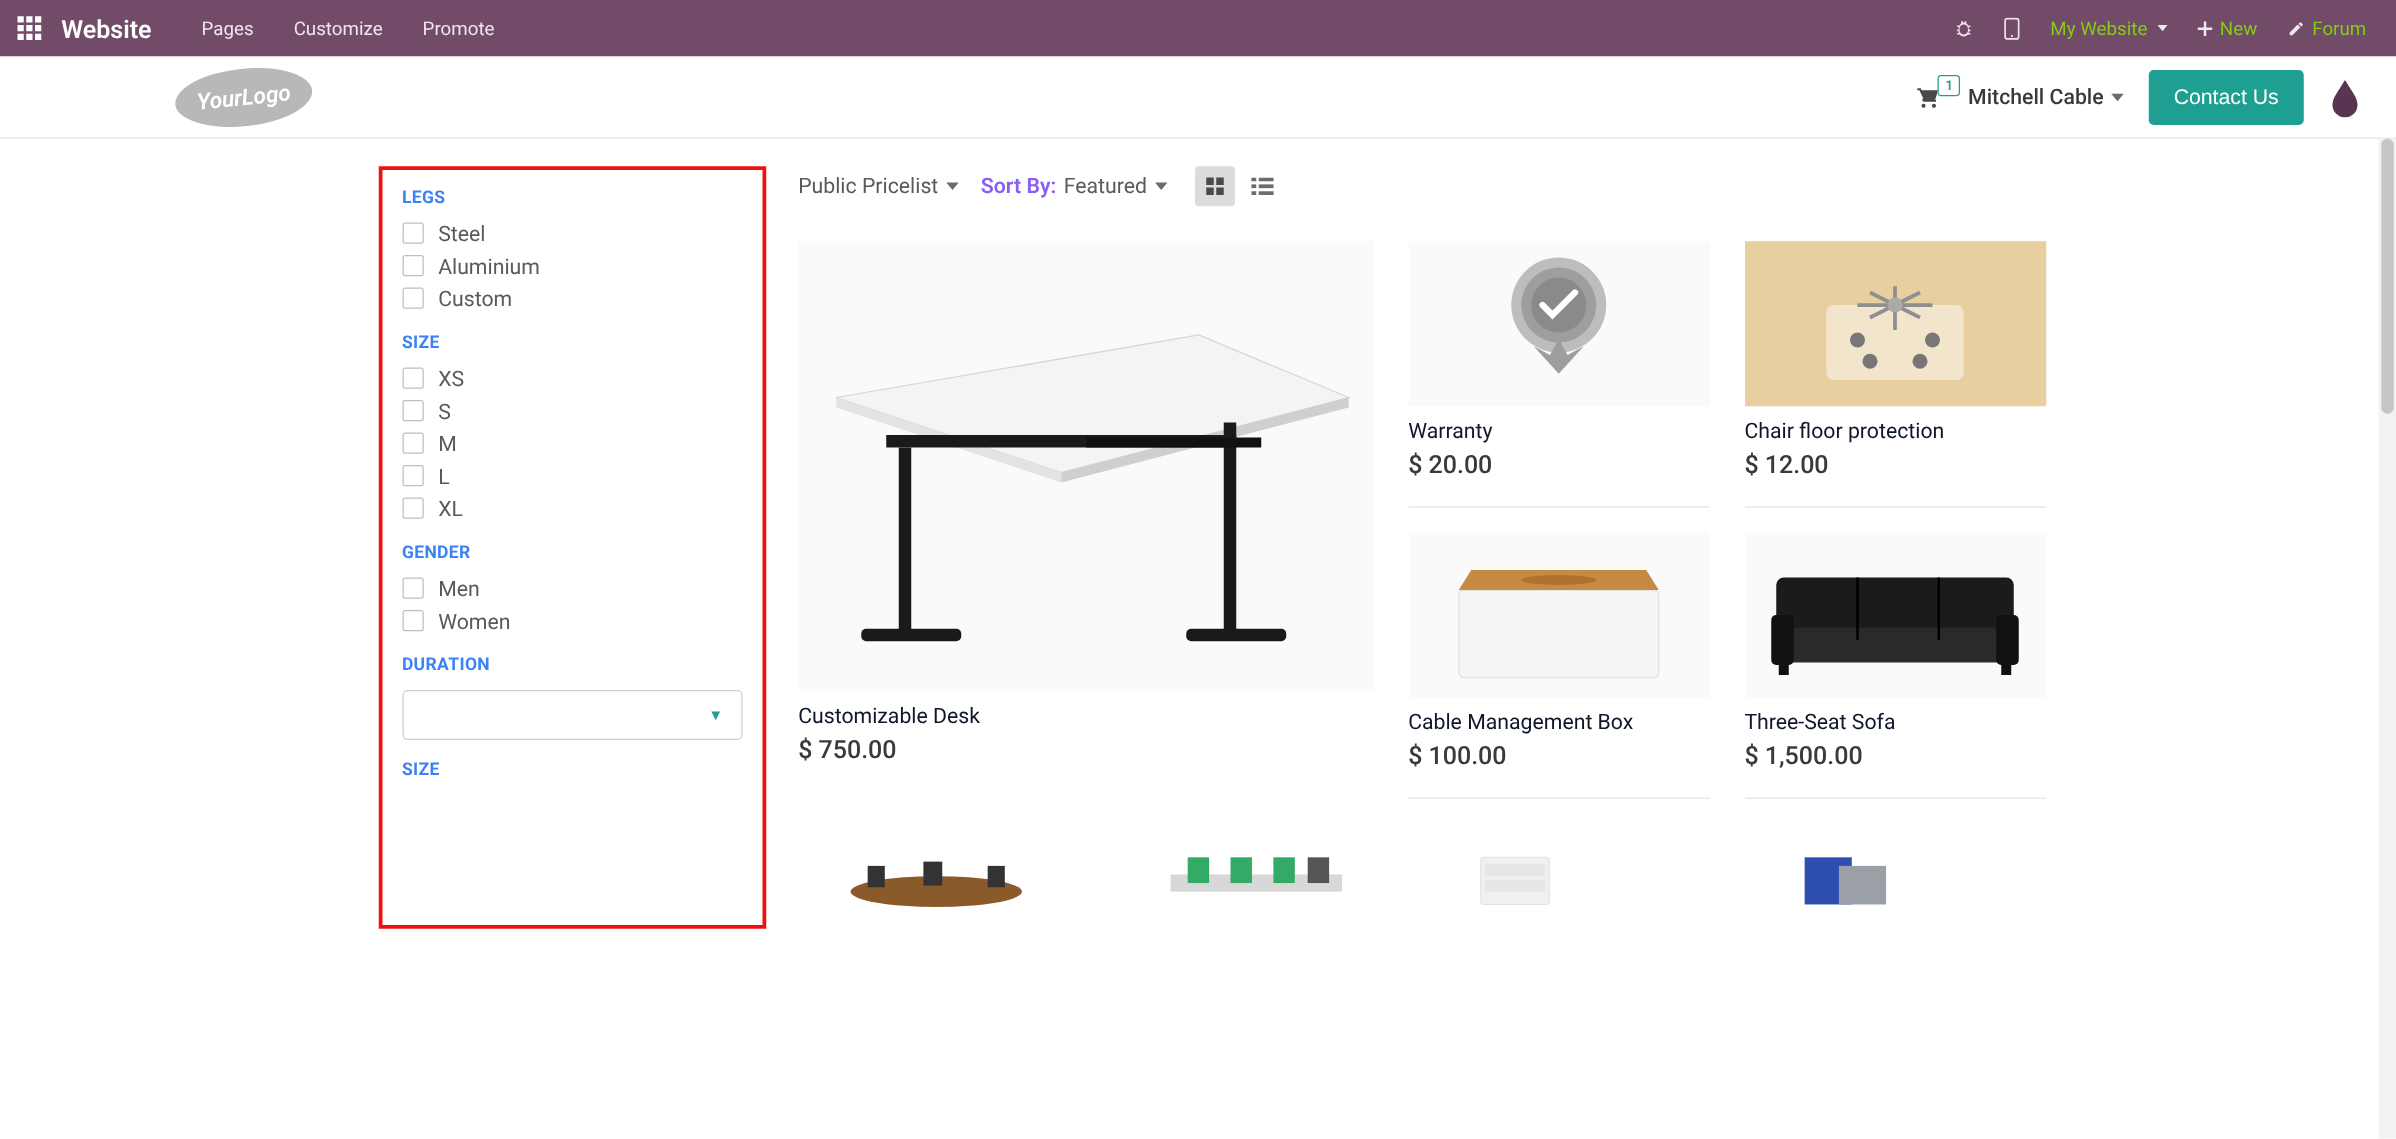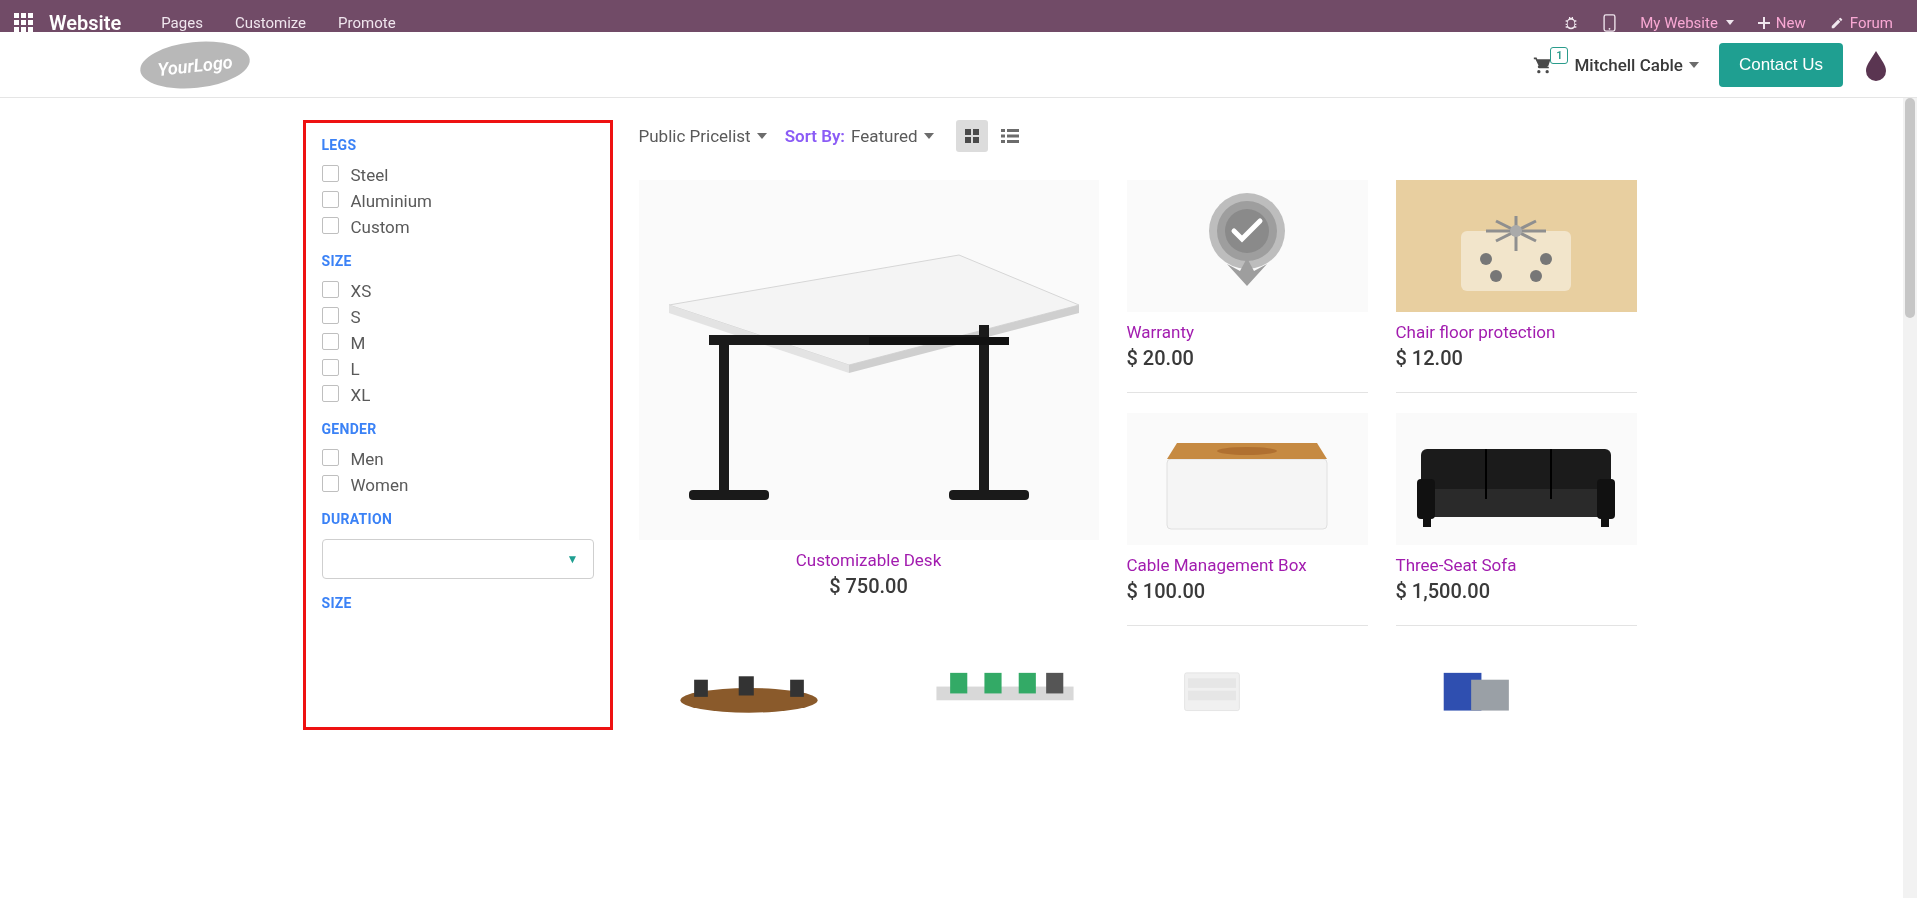--- a/index.html
+++ b/index.html
@@ -1,26 +1,26 @@
 <!DOCTYPE html>
 <html><head>
 <meta charset="utf-8">
 <style>
   * { box-sizing: border-box; margin: 0; padding: 0; }
   body { font-family: -apple-system, BlinkMacSystemFont, "Segoe UI", Roboto, Helvetica, Arial, sans-serif; font-size: 15px; color: #4a4a4a; background:#fff; }
   
   
-  .topbar { background:#714B67; color:#fff; height:32px; display:flex; align-items:flex-start; padding:0 14px; font-size:15px; }
+  .topbar { background:#714B67; color:#fff; height:45px; display:flex; align-items:flex-start; padding:0 14px; font-size:15px; }
   .topbar-left { display:flex; align-items:center; gap:0; }
   .apps-icon { display:grid; grid-template-columns:repeat(3,5px); grid-template-rows:repeat(3,5px); gap:2px; margin-right:16px; cursor:pointer;}
   .apps-icon span {background:#fff; width:5px; height:5px;}
   .brand { font-size:20px; font-weight:600; margin-right:24px; }
   .topbar a.topnav { color:#f0e6ee; text-decoration:none; padding:0 16px; height:45px; display:flex; align-items:center; font-size:15px;}
   .topbar-right { margin-left:auto; display:flex; align-items:center; gap:4px;}
-  .tb-item { padding:0 10px; height:45px; display:flex; align-items:center; gap:6px; cursor:pointer; color:#f9a8d4;}
+  .tb-item { padding:0 10px; height:45px; display:flex; align-items:center; gap:6px; cursor:pointer; color:#84cc16;}
   .tb-item svg { fill:#f0e6ee; }
   .caret-down { width:0;height:0;border-left:4px solid transparent;border-right:4px solid transparent;border-top:5px solid #f0e6ee; display:inline-block; margin-left:2px;}
   
   
   .siteheader { height:66px; border-bottom:1px solid #e5e5e5; display:flex; align-items:center; padding:0 28px 0 140px; position:relative; }
   .logo { position:absolute; left:140px; }
   .logo-bubble { width:110px; height:46px; background:#b8b8b8; border-radius:50%; display:flex; align-items:center; justify-content:center; color:#fff; font-style:italic; font-weight:600; font-size:18px; transform:rotate(-6deg);}
   .sitenav { display:flex; gap:20px; margin-left:140px; }
   .sitenav a { color:#8f8f8f; text-decoration:none; font-size:17px; padding:8px 6px; }
   .sitenav a.active { color:#2b2b2b; font-weight:500; }
@@ -55,28 +55,28 @@
   .search-input::placeholder{color:#9a9a9a;}
   .search-btn { width:46px; height:44px; background:#1f9f91; border:none; border-radius:0 4px 4px 0; color:#fff; display:flex; align-items:center; justify-content:center; cursor:pointer;}
   .tool-drop { color:#5a5a5a; font-size:17px; display:flex; align-items:center; gap:6px; cursor:pointer;}
   .tool-label { color:#8b5cf6; font-weight:600;}
   .view-toggle { display:flex; gap:6px; margin-left:4px;}
   .view-btn { width:32px; height:32px; display:flex; align-items:center; justify-content:center; border-radius:3px; cursor:pointer; color:#6c6c6c;}
   .view-btn.active { background:#dcdcdc; color:#4a4a4a;}
   
   
   .product-area { display:flex; gap:28px;}
-  .feature-col { flex:0 0 460px;text-align:center;}
+  .feature-col { flex:0 0 460px;}
   .side-cols { flex:1; display:flex; gap:28px;}
   .col { flex:1; display:flex; flex-direction:column;}
   .card { margin-bottom:8px;}
   .card .imgbox { width:100%; background:#fafafa; display:flex; align-items:center; justify-content:center;}
   .feature-img { height:360px; background:#fdfdfd;}
   .sm-img { height:132px;}
-  .card-title { color:#a21caf; font-size:17px; margin-top:10px; cursor:pointer;}
+  .card-title { color:#0f172a; font-size:17px; margin-top:10px; cursor:pointer;}
   .card-price { color:#3a3a3a; font-size:20px; font-weight:500; margin-top:4px;}
   .divider { border:none; border-top:1px solid #e3e3e3; margin:14px 0 20px;}
   .row2 { display:flex; gap:28px; margin-top:20px;}
   .row2 .cell { flex:1;}
   .row2 .imgbox { height:48px; overflow:hidden;}
   
   
   .fake-scroll { position:absolute; right:0; top:0; bottom:0; width:14px; background:#f2f2f2;}
   .fake-thumb { position:absolute; right:2px; top:0; width:10px; height:220px; background:#c6c6c6; border-radius:5px;}
   

